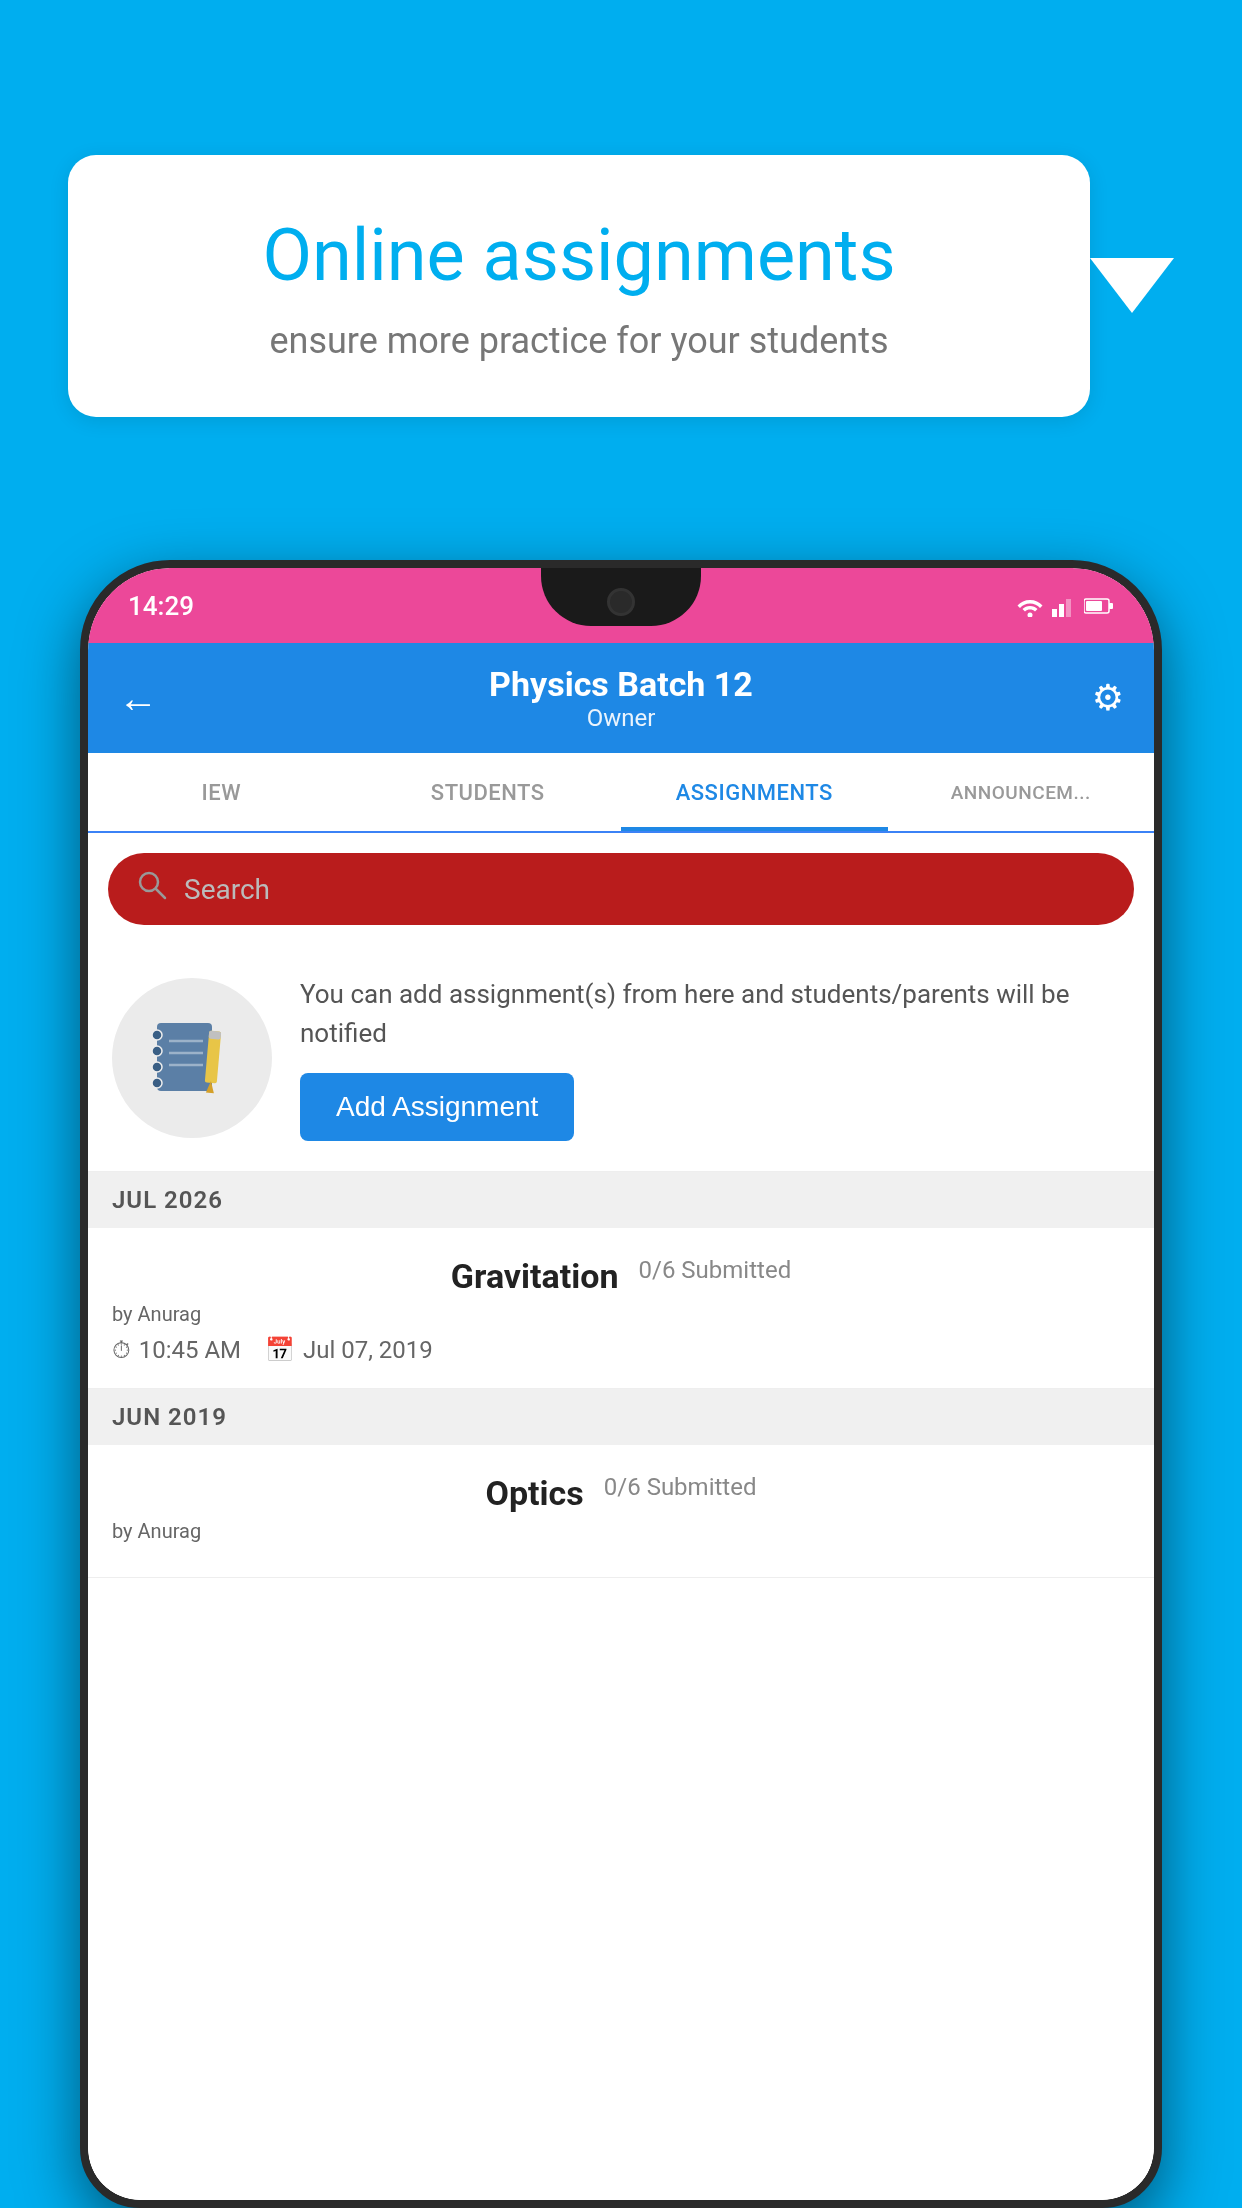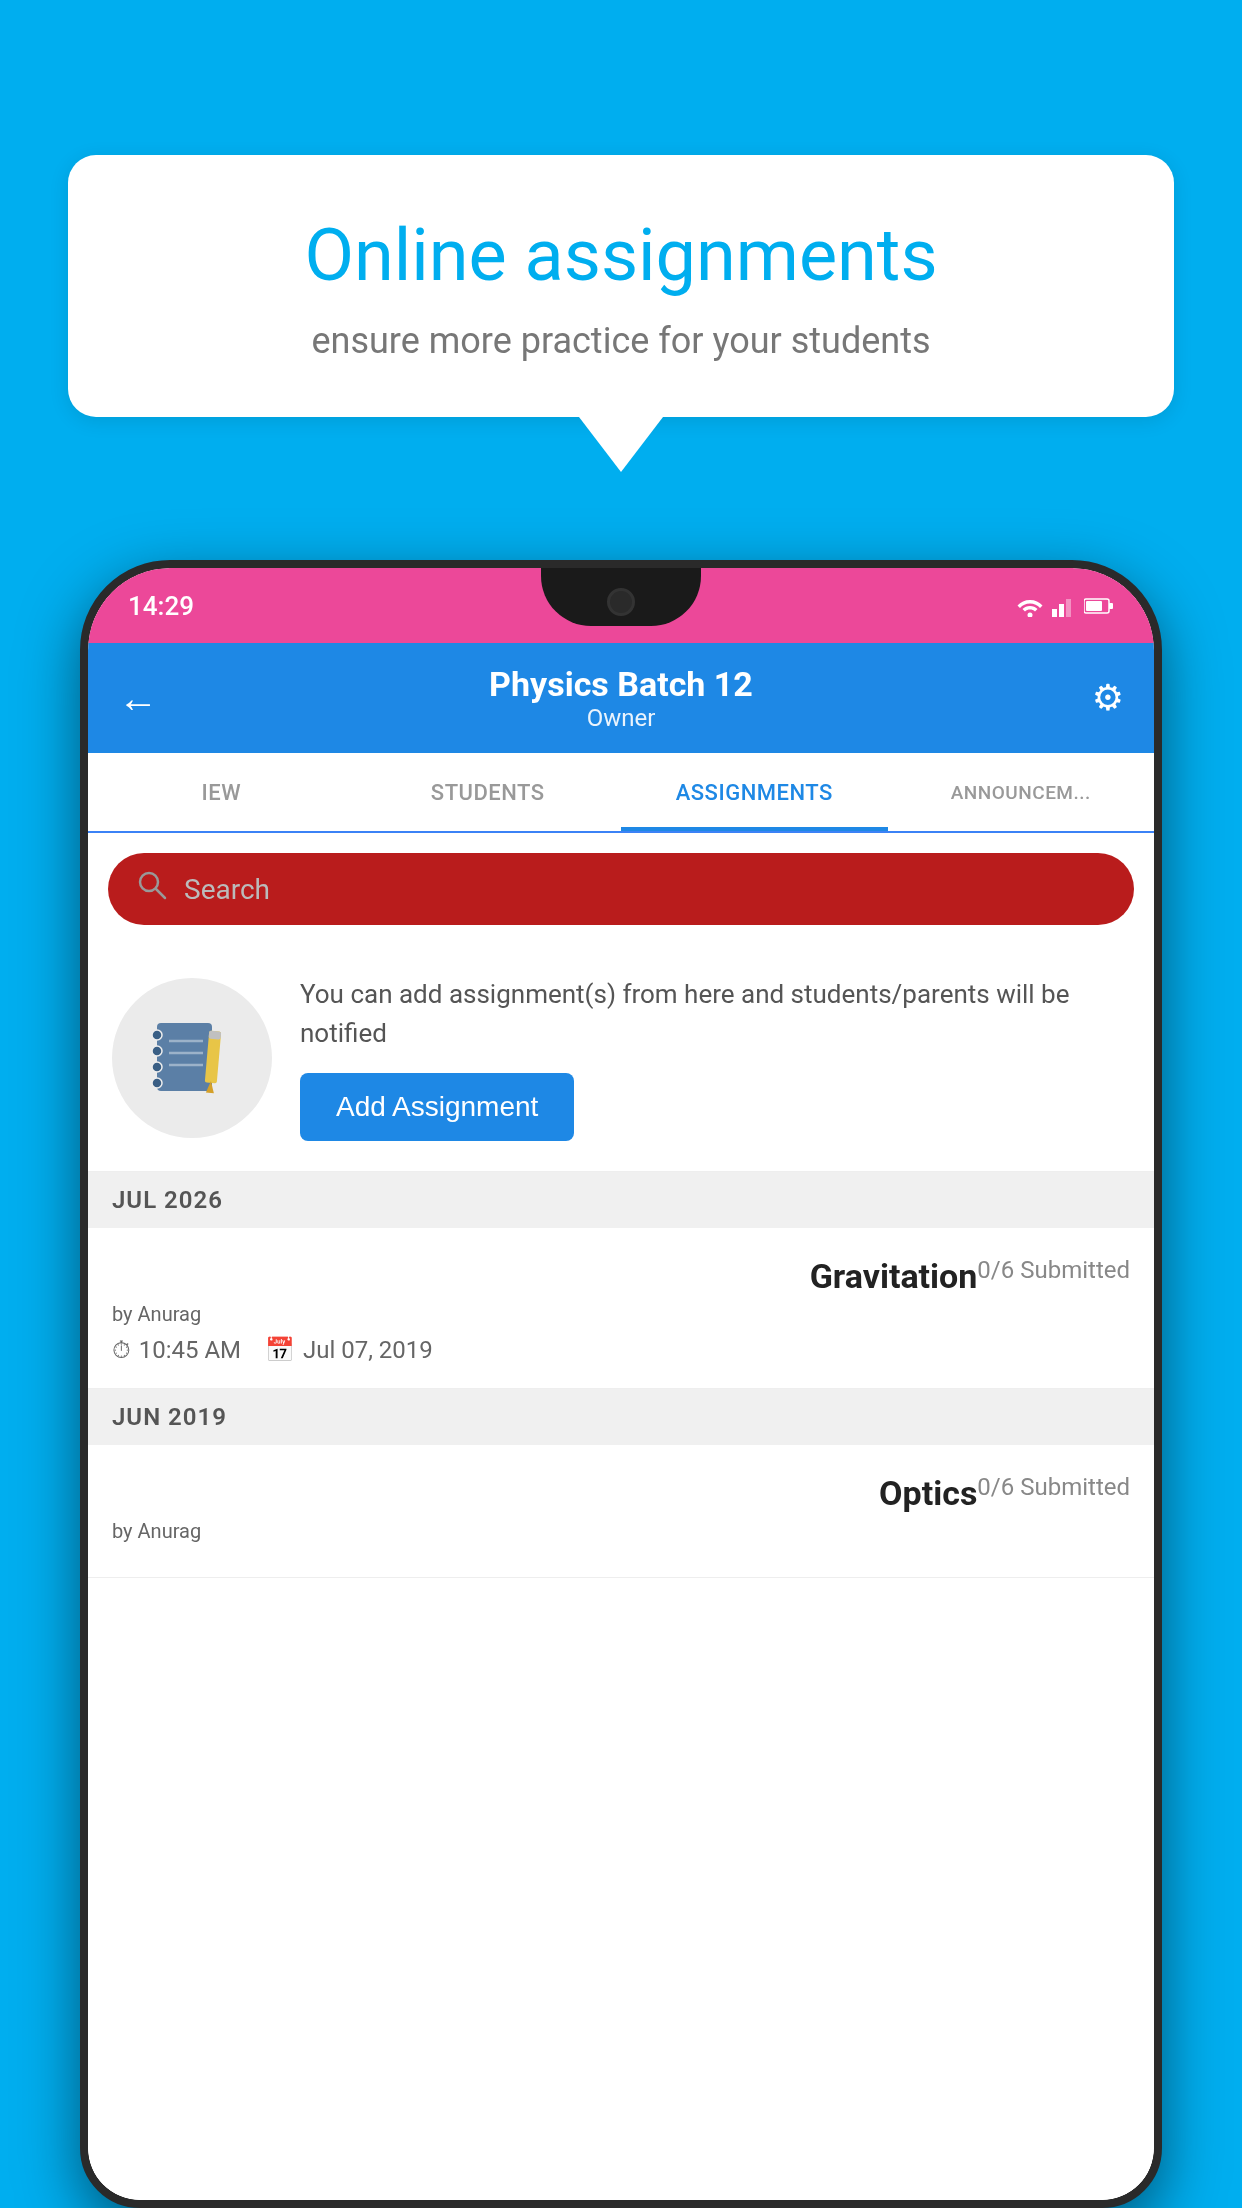--- a/index.html
+++ b/index.html
@@ -12,21 +12,21 @@
       position: relative;
     }
 
     
     .speech-bubble-wrapper {
       position: absolute;
       top: 155px;
       left: 68px;
       right: 68px;
       display: flex;
-      flex-direction: column;
+      flex-direction: row;
       align-items: center;
     }
     .speech-bubble {
       background: white;
       border-radius: 28px;
       padding: 60px 70px 55px;
       text-align: center;
       width: 100%;
       box-shadow: 0 4px 20px rgba(0,0,0,0.1);
     }
@@ -278,23 +278,24 @@
       letter-spacing: 1px;
     }
 
     
     .assignment-item {
       padding: 28px 24px 24px;
       border-bottom: 1px solid #eee;
     }
     .assignment-row1 {
       display: flex;
-      justify-content: flex-end;
+      justify-content: center;
       align-items: flex-start;
       margin-bottom: 6px;
+      gap: 20px;
     }
     .assignment-title {
       font-size: 34px;
       font-weight: 700;
       color: #222;
     }
     .assignment-submitted {
       font-size: 24px;
       color: #888;
     }

